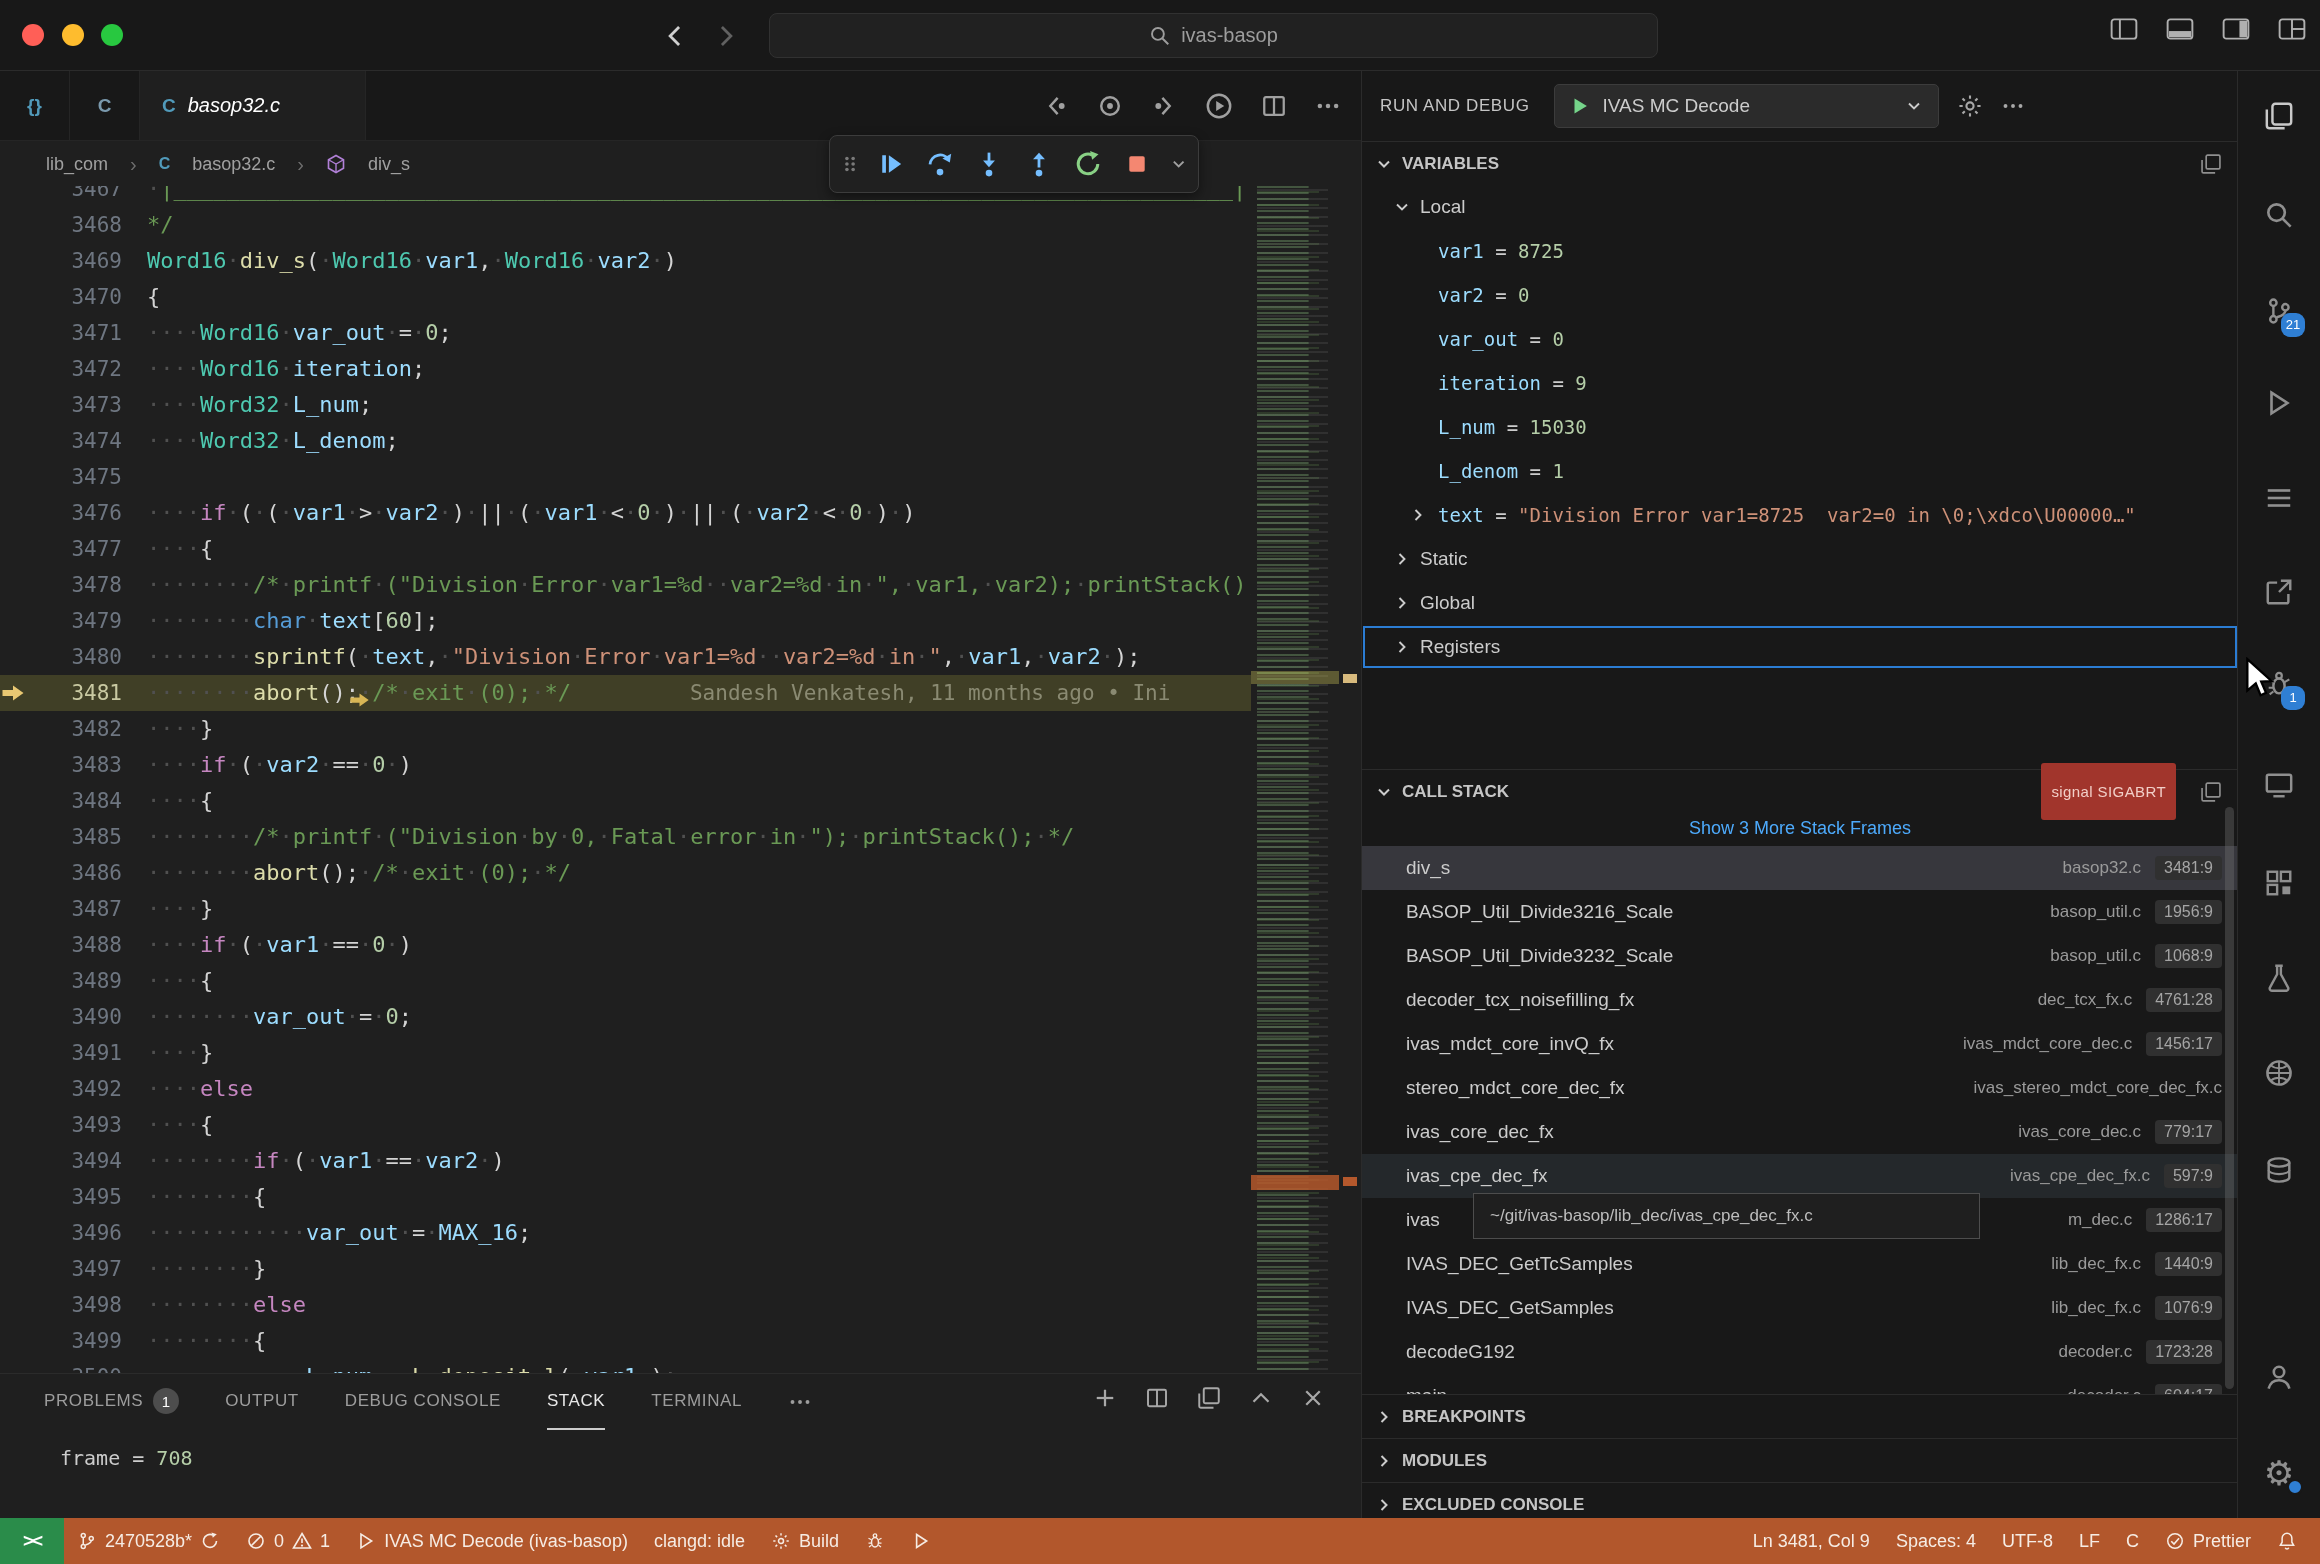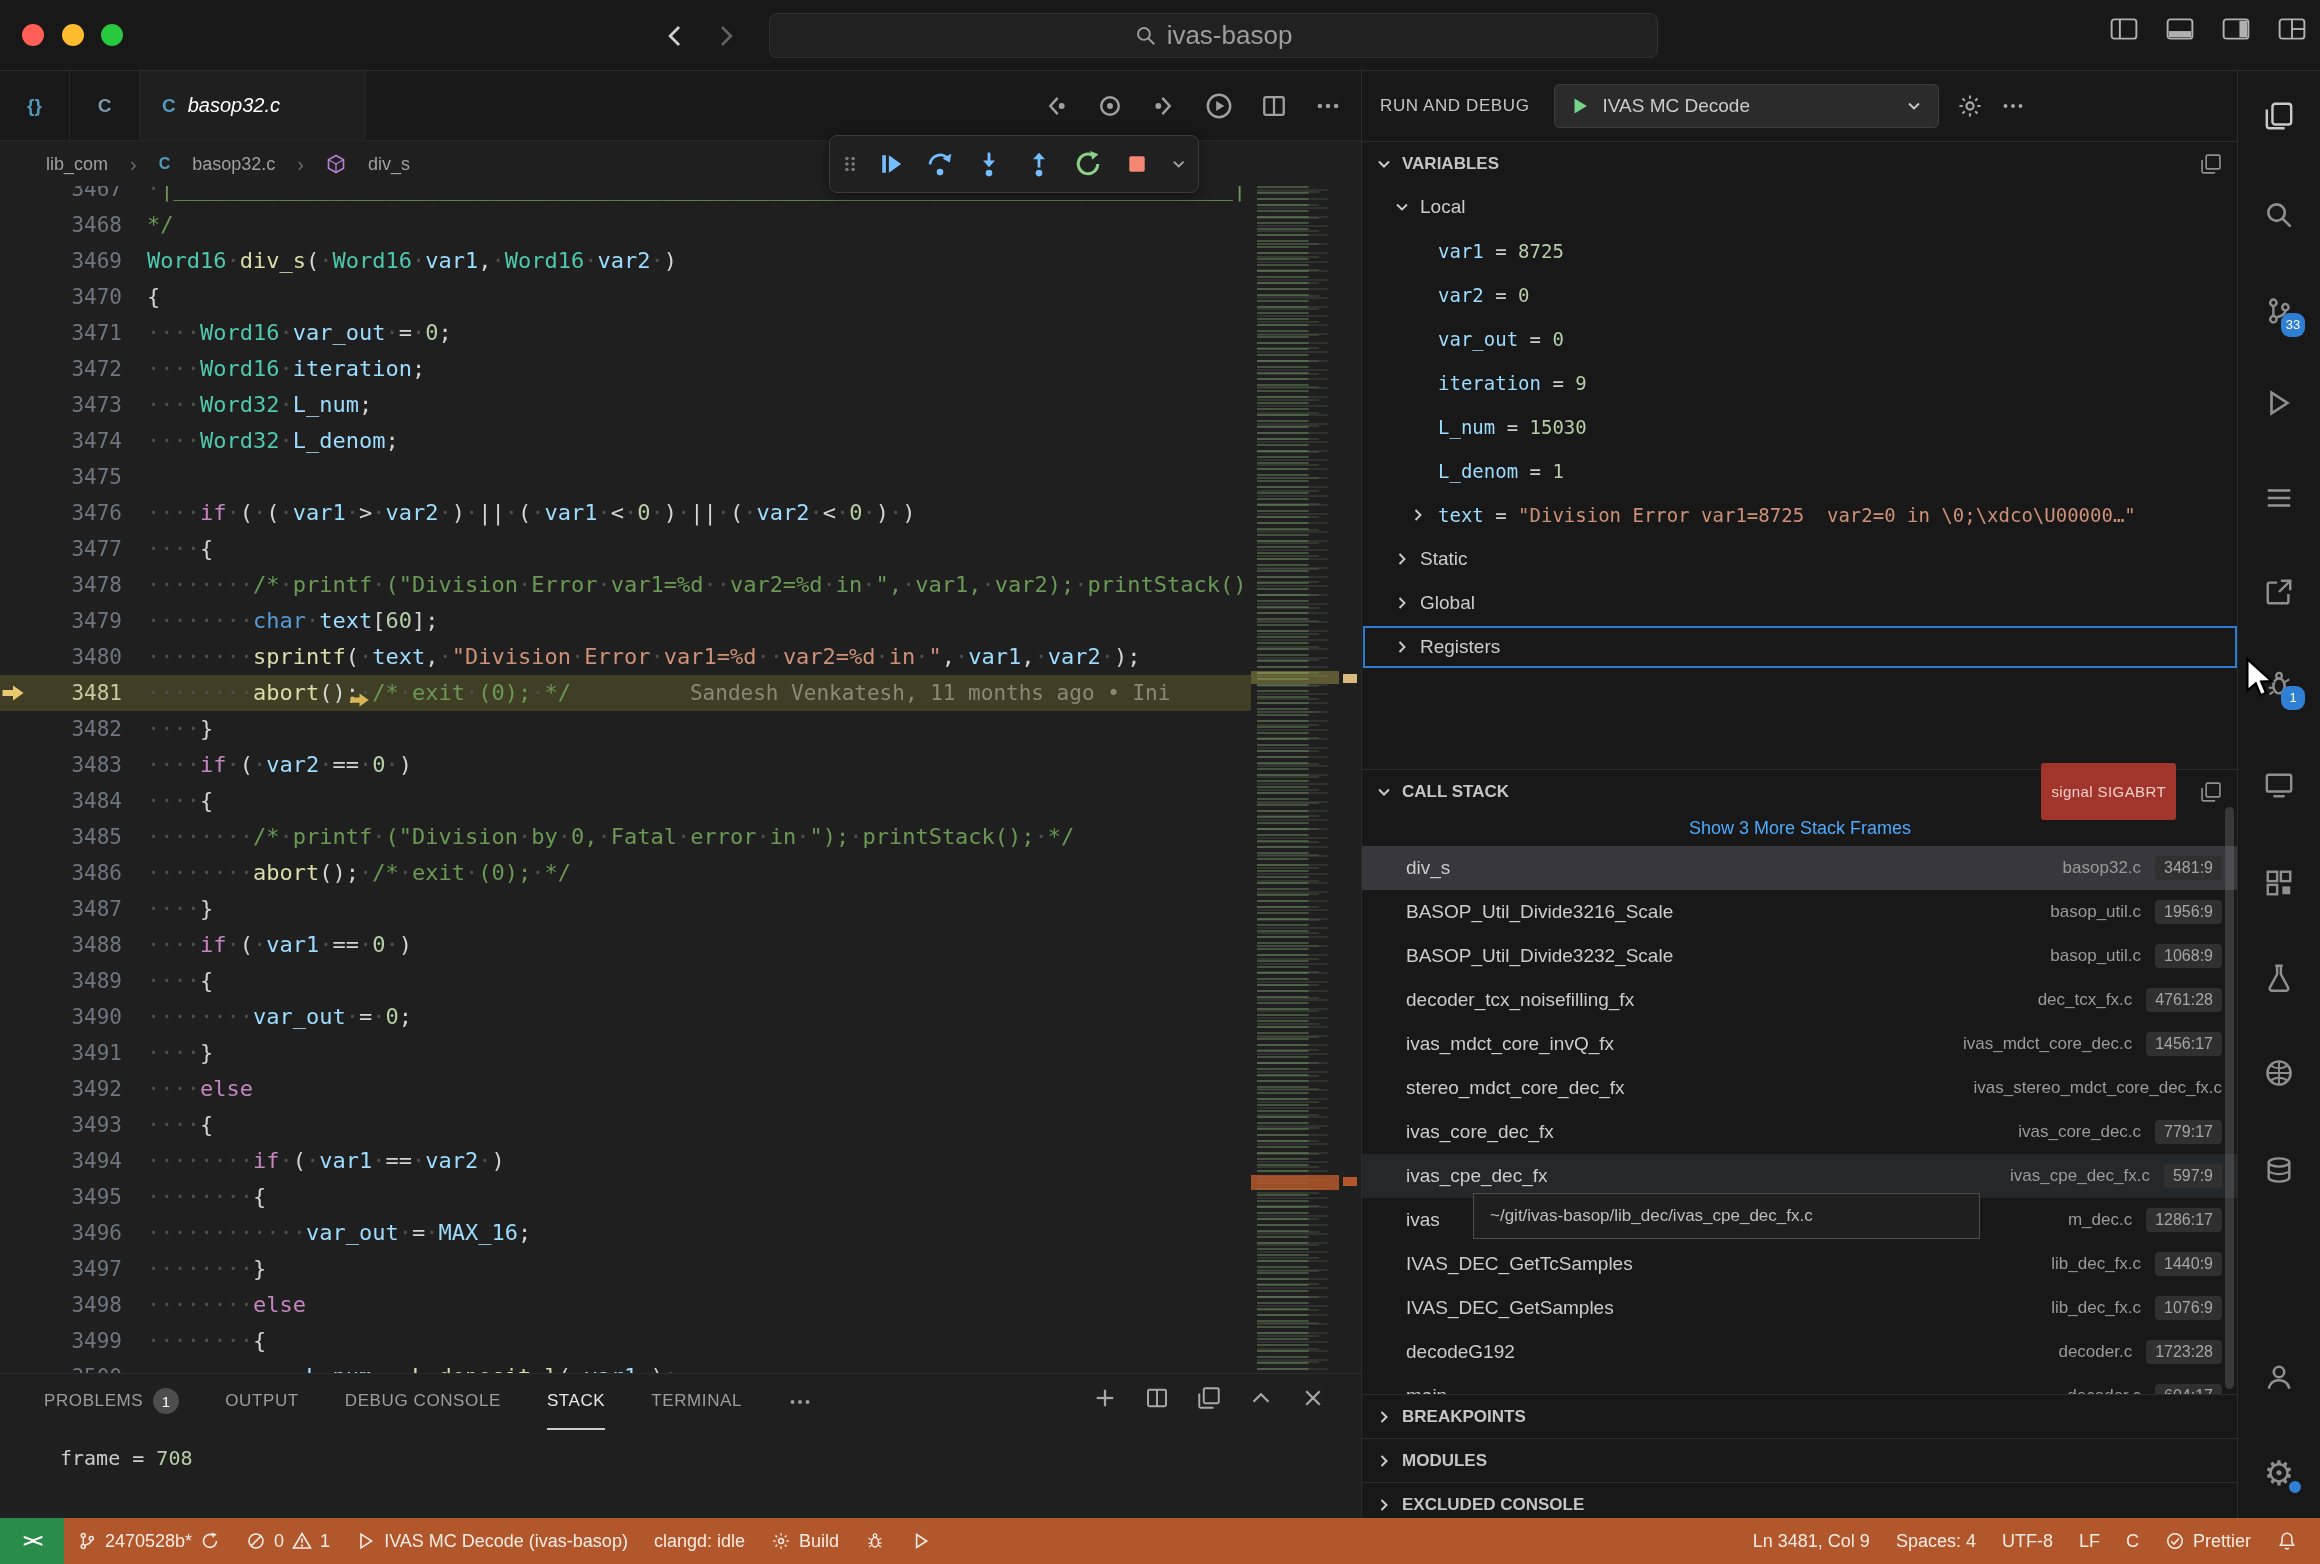--- a/index.html
+++ b/index.html
@@ -5,21 +5,21 @@
   *{margin:0;padding:0;box-sizing:border-box;}
   html,body{width:2320px;height:1564px;overflow:hidden;}
   body{background:#1f1f1f;color:#cccccc;font-family:"Liberation Sans",sans-serif;position:relative;font-size:18px;}
   .svgi{display:inline-block;vertical-align:middle;}
 
   
   .titlebar{position:absolute;top:0;left:0;right:0;height:71px;background:#181818;border-bottom:1px solid #2b2b2b;}
   .tl{position:absolute;top:24px;width:22px;height:22px;border-radius:50%;}
   .tl.r{left:22px;background:#ff5f57;} .tl.y{left:62px;background:#febc2e;} .tl.g{left:101px;background:#28c840;}
   .navarrow{position:absolute;top:18px;width:36px;height:36px;display:flex;align-items:center;justify-content:center;}
-  .searchbox{position:absolute;left:769px;top:13px;width:889px;height:45px;background:#212121;border:1px solid #313131;border-radius:8px;display:flex;align-items:center;justify-content:center;gap:10px;color:#9d9d9d;font-size:26px;}
+  .searchbox{position:absolute;left:769px;top:13px;width:889px;height:45px;background:#212121;border:1px solid #313131;border-radius:8px;display:flex;align-items:center;justify-content:center;gap:10px;color:#9d9d9d;font-size:20px;}
   .titleicons{position:absolute;right:14px;top:18px;display:flex;gap:28px;align-items:center;}
 
   
   .leftcol{position:absolute;left:0;top:71px;width:1361px;bottom:46px;background:#1f1f1f;}
   .sidebar{position:absolute;left:1361px;top:71px;width:877px;bottom:46px;background:#181818;border-left:1px solid #2b2b2b;overflow:hidden;}
   .activitybar{position:absolute;right:0;top:71px;width:83px;bottom:46px;background:#181818;border-left:1px solid #2b2b2b;}
 
   
   .tabbar{position:absolute;top:0;left:0;right:0;height:70px;background:#181818;display:flex;border-bottom:1px solid #252525;}
   .pintab{width:70px;height:100%;display:flex;align-items:center;justify-content:center;border-right:1px solid #252525;font-weight:700;}
@@ -554,21 +554,21 @@
       </svg>
   </span>
   <span class="acti" style="top:220px;">
     <svg class="svgi" width="30" height="30" viewBox="0 0 16 16">
         <circle cx="5" cy="3.6" r="1.7" fill="none" stroke="#8f8f8f" stroke-width="1.3"></circle>
         <circle cx="5" cy="12.4" r="1.7" fill="none" stroke="#8f8f8f" stroke-width="1.3"></circle>
         <circle cx="11.4" cy="6" r="1.7" fill="none" stroke="#8f8f8f" stroke-width="1.3"></circle>
         <line x1="5" y1="5.3" x2="5" y2="10.7" stroke="#8f8f8f" stroke-width="1.3"></line>
         <path d="M11.4 7.7 C11.4 10 9 10.6 6.7 11.4" fill="none" stroke="#8f8f8f" stroke-width="1.3"></path>
       </svg>
-    <span class="abadge">33</span>
+    <span class="abadge">21</span>
   </span>
   <span class="acti" style="top:312px;">
     <svg class="svgi" width="30" height="30" viewBox="0 0 16 16">
         <path d="M4 2.5 L12.5 8 L4 13.5 Z" fill="none" stroke="#8f8f8f" stroke-width="1.4"></path>
       </svg>
   </span>
   <span class="acti" style="top:407px;">
     <svg class="svgi" width="30" height="30" viewBox="0 0 16 16">
         <line x1="2" y1="4" x2="14" y2="4" stroke="#8f8f8f" stroke-width="1.4"></line>
         <line x1="2" y1="8" x2="14" y2="8" stroke="#8f8f8f" stroke-width="1.4"></line>

